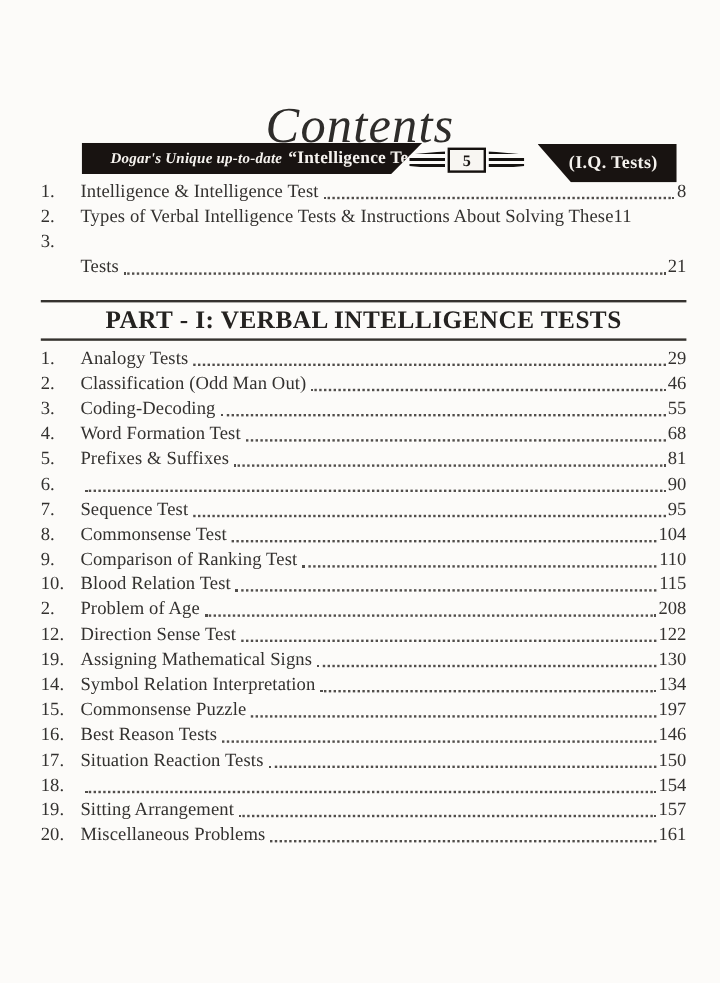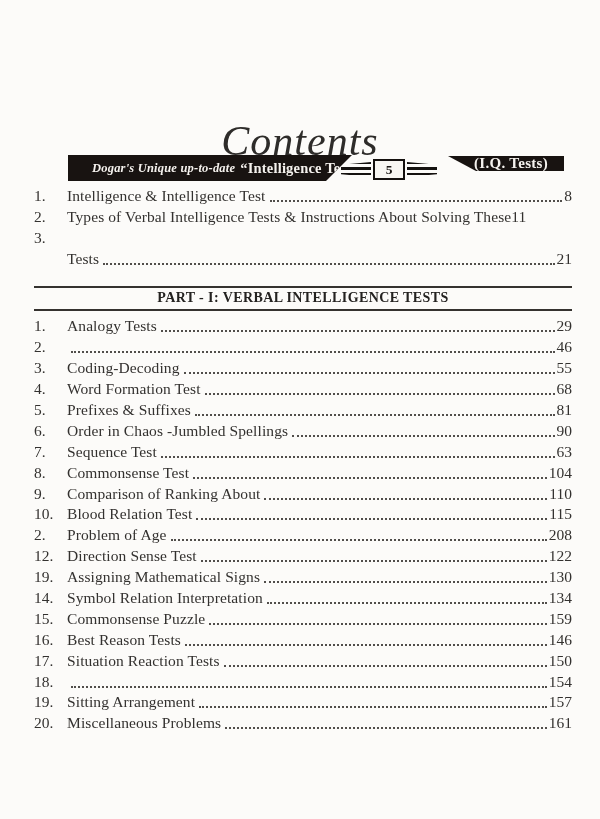--- a/index.html
+++ b/index.html
@@ -26,49 +26,49 @@
   .badge{position:absolute;left:341px;top:4px;display:flex;align-items:center;gap:2px;}
   .wing{width:30px;height:15px;background:repeating-linear-gradient(to bottom,#151210 0 2.5px,transparent 2.5px 5.5px);}
   .wing.left{clip-path:polygon(0 18%,100% 0,100% 100%,0 82%);}
   .wing.right{clip-path:polygon(0 0,100% 18%,100% 82%,0 100%);}
   .badge-box{
     width:28px;height:17px;border:2.5px solid #14100e;background:#f8f6f2;
     display:flex;align-items:center;justify-content:center;
     font-weight:bold;font-size:13.5px;color:#1a1613;
   }
   .banner-right{
-    position:absolute;right:36px;top:1px;width:116px;height:15px;
+    position:absolute;right:36px;top:1px;width:116px;height:32px;
     background:#181311;color:#f5f2ee;
     display:flex;align-items:center;justify-content:center;
     font-weight:bold;font-size:15px;letter-spacing:.3px;
     clip-path:polygon(0 0,100% 0,100% 100%,28px 100%);
     padding-left:10px;box-sizing:border-box;
   }
 
   
   .contents-title{
-    margin-top:120px;text-align:center;
+    margin-top:84px;text-align:center;
     font-style:italic;font-size:42px;color:#2e2c2a;
     letter-spacing:1px;line-height:1;
   }
 
   
   .content{padding:0 28px 0 34px;}
   .intro-list{margin-top:22px;}
   .toc-row{display:flex;align-items:flex-end;height:20.9px;font-size:15.5px;}
   .toc-num{width:33px;flex:none;}
   .toc-title{flex:none;white-space:nowrap;letter-spacing:.1px;}
   .leader{flex:1 1 0;min-width:0;border-bottom:2px dotted #514e4b;margin:0 2px 3px 4px;}
   .toc-page{flex:none;}
 
   
   .part-heading{
     margin-top:18px;
     border-top:2px solid #35322f;border-bottom:2px solid #35322f;
-    text-align:center;font-weight:bold;font-size:14px;color:#242220;
+    text-align:center;font-weight:bold;font-size:21px;color:#242220;
     letter-spacing:.4px;padding:2px 0 3px;
   }
   .part-list{margin-top:4px;}
 </style>
 </head>
 <body>
 
 <div class="page">
 
   <div class="header">
@@ -117,20 +117,21 @@
 
     <div class="part-list" id="part1-list">
         <div class="toc-row">
     <span class="toc-num">1.</span>
     <span class="toc-title">Analogy Tests </span>
     <span class="leader"></span>
     <span class="toc-page">29</span>
   </div>
         <div class="toc-row">
     <span class="toc-num">2.</span>
+    <span class="toc-title">Classification (Odd Man Out)</span>
     <span class="leader"></span>
     <span class="toc-page">46</span>
   </div>
         <div class="toc-row">
     <span class="toc-num">3.</span>
     <span class="toc-title">Coding-Decoding</span>
     <span class="leader"></span>
     <span class="toc-page">55</span>
   </div>
         <div class="toc-row">
@@ -140,39 +141,38 @@
     <span class="toc-page">68</span>
   </div>
         <div class="toc-row">
     <span class="toc-num">5.</span>
     <span class="toc-title">Prefixes &amp; Suffixes</span>
     <span class="leader"></span>
     <span class="toc-page">81</span>
   </div>
         <div class="toc-row">
     <span class="toc-num">6.</span>
-    <span class="toc-title">Order in Chaos -Jumbled Spellings </span>
     <span class="leader"></span>
     <span class="toc-page">90</span>
   </div>
         <div class="toc-row">
     <span class="toc-num">7.</span>
     <span class="toc-title">Sequence Test </span>
     <span class="leader"></span>
-    <span class="toc-page">63</span>
+    <span class="toc-page">95</span>
   </div>
         <div class="toc-row">
     <span class="toc-num">8.</span>
     <span class="toc-title">Commonsense Test </span>
     <span class="leader"></span>
     <span class="toc-page">104</span>
   </div>
         <div class="toc-row">
     <span class="toc-num">9.</span>
-    <span class="toc-title">Comparison of Ranking About </span>
+    <span class="toc-title">Comparison of Ranking Test </span>
     <span class="leader"></span>
     <span class="toc-page">110</span>
   </div>
         <div class="toc-row">
     <span class="toc-num">10.</span>
     <span class="toc-title">Blood Relation Test </span>
     <span class="leader"></span>
     <span class="toc-page">115</span>
   </div>
         <div class="toc-row">
@@ -196,21 +196,21 @@
         <div class="toc-row">
     <span class="toc-num">14.</span>
     <span class="toc-title">Symbol Relation Interpretation</span>
     <span class="leader"></span>
     <span class="toc-page">134</span>
   </div>
         <div class="toc-row">
     <span class="toc-num">15.</span>
     <span class="toc-title">Commonsense Puzzle </span>
     <span class="leader"></span>
-    <span class="toc-page">159</span>
+    <span class="toc-page">197</span>
   </div>
         <div class="toc-row">
     <span class="toc-num">16.</span>
     <span class="toc-title">Best Reason Tests </span>
     <span class="leader"></span>
     <span class="toc-page">146</span>
   </div>
         <div class="toc-row">
     <span class="toc-num">17.</span>
     <span class="toc-title">Situation Reaction Tests</span>

